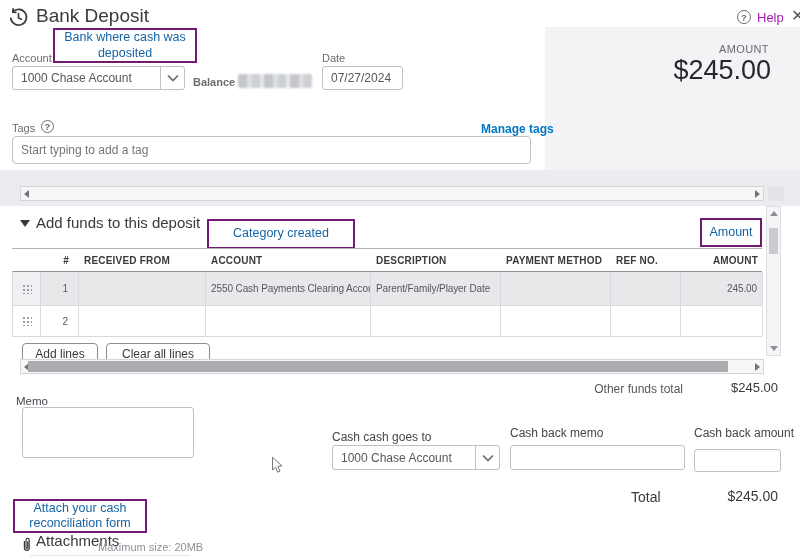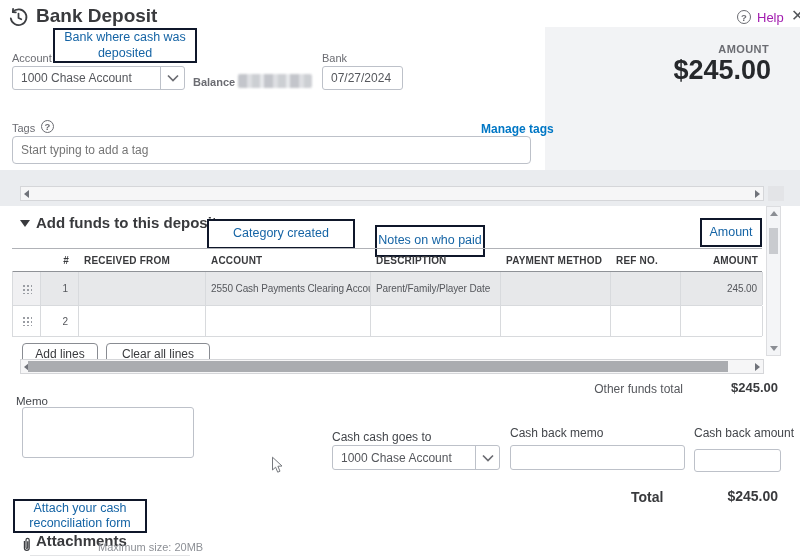--- a/index.html
+++ b/index.html
@@ -6,21 +6,21 @@
   html,body{background:#fff}
   body{font-family:"Liberation Sans",sans-serif;color:#393a3d}
   .screen{position:relative;width:800px;height:559px;background:#fff;overflow:hidden}
   .abs{position:absolute}
   .lbl{font-size:11px;color:#6b6c72}
   .dlbl{font-size:12px;color:#43464b}
   .inp{background:#fff;border:1px solid #bdc1c9;border-radius:3px;font-size:12px;color:#55575c;font-family:"Liberation Sans",sans-serif;padding:0 8px}
   .sel{background:#fff;border:1px solid #bdc1c9;border-radius:3px;display:flex;align-items:center;font-size:12px;color:#55575c}
   .sel .sval{flex:1;padding-left:8px;white-space:nowrap;overflow:hidden}
   .sel .schev{width:24px;align-self:stretch;border-left:1px solid #bdc1c9;display:flex;align-items:center;justify-content:center}
-  .ann{border:2px solid #0f172a;background:#fff;color:#1564a5;font-size:12.5px;line-height:1.22;display:flex;align-items:center;justify-content:center;text-align:center}
+  .ann{border:2px solid #701a75;background:#fff;color:#1564a5;font-size:12.5px;line-height:1.22;display:flex;align-items:center;justify-content:center;text-align:center}
   .qcircle{display:inline-flex;width:14px;height:14px;border:1px solid #6b6c72;border-radius:50%;font-size:9.5px;color:#6b6c72;align-items:center;justify-content:center;font-weight:bold}
   .greyband{background:#eaecef}
   .hscroll{background:#f6f6f7;border:1px solid #d5d6d9;display:flex;align-items:center;justify-content:space-between;padding:0 3px}
   .arrL{width:0;height:0;border:4px solid transparent;border-left:none;border-right:5px solid #70737a}
   .arrR{width:0;height:0;border:4px solid transparent;border-right:none;border-left:5px solid #70737a}
   .arrU{width:0;height:0;border:4px solid transparent;border-top:none;border-bottom:5px solid #8b8e94}
   .arrD{width:0;height:0;border:4px solid transparent;border-bottom:none;border-top:5px solid #8b8e94}
   .vscroll{background:#f4f5f7;border:1px solid #dcdde0;display:flex;flex-direction:column;align-items:center;justify-content:space-between;padding:4px 0}
   .tbl{border-top:1px solid #b0b2b7}
   .trow{display:grid;grid-template-columns:28px 38px 127px 165px 130px 110px 70px 82px;border-left:1px solid #d8dadd}
@@ -28,21 +28,21 @@
   .th{font-size:10px;font-weight:bold;letter-spacing:.2px;color:#393a3d;display:flex;align-items:center;padding:0 5px;white-space:nowrap}
   .thR{justify-content:flex-end}
   .trA{height:34px;background:#e7e8ea;border-bottom:1px solid #d8dadd}
   .trB{height:31px;background:#fff;border-bottom:1px solid #d8dadd}
   .td{font-size:10px;color:#55575c;display:flex;align-items:center;padding:0 5px;border-right:1px solid #d8dadd;overflow:hidden;white-space:nowrap;letter-spacing:-.1px}
   .tdR{justify-content:flex-end}
   .dragcell{background:#f0f0f2;display:flex;align-items:center;justify-content:center;border-right:1px solid #d8dadd}
   .trB .dragcell{background:#fff}
   .dots{width:10px;height:10px;background-image:radial-gradient(#9a9da3 1px,transparent 1.3px);background-size:4px 4px}
   .btn{background:#fff;border:1px solid #898c92;border-radius:4px;font-size:12px;color:#393a3d;display:flex;align-items:center;justify-content:center;font-family:"Liberation Sans",sans-serif}
-  .bold{font-weight:bold}
+  .bold{font-weight:normal}
   .link{color:#0077c5;font-weight:600;font-size:12px}
   .redact{background:repeating-linear-gradient(90deg,#b9bcc2 0 9px,#d8dade 9px 14px,#c4c7cc 14px 22px,#e4e6e9 22px 26px);filter:blur(1.3px);border-radius:2px;opacity:.85}
 </style>
 </head>
 <body>
 
 <div class="screen">
 
   <span class="abs" style="left:8px;top:7px">
     <svg width="21" height="21" viewBox="0 0 24 24" fill="none" stroke="#3c3e42" stroke-width="2" stroke-linecap="round" stroke-linejoin="round">
@@ -67,40 +67,39 @@
   <div class="abs sel" style="left:12px;top:66px;width:173px;height:24px">
     <span class="sval">1000 Chase Account</span>
     <span class="schev">
       <svg width="12" height="8" viewBox="0 0 12 8">
           <polyline points="1,1.5 6,6.5 11,1.5" stroke="#6b6c72" fill="none" stroke-width="1.7"></polyline>
         </svg>
     </span>
   </div>
   <div class="abs lbl" style="left:193px;top:76px;font-weight:600">Balance</div>
   <div class="abs redact" style="left:238px;top:74px;width:74px;height:14px"></div>
-  <div class="abs lbl" style="left:322px;top:52px">Bank</div>
+  <div class="abs lbl" style="left:322px;top:52px">Date</div>
   <input class="abs inp" style="left: 322px; top: 66px; width: 81px; height: 24px;" value="07/27/2024">
 
   <span class="abs lbl" style="left:12px;top:122px">Tags</span>
   <span class="abs qcircle" style="left:41px;top:120px;width:13px;height:13px">?</span>
   <span class="abs link" style="left:481px;top:122px">Manage tags</span>
   <input class="abs inp" style="left: 12px; top: 136px; width: 519px; height: 28px; border-radius: 4px; color: rgb(157, 161, 168);" placeholder="Start typing to add a tag">
 
   <div class="abs greyband" style="left:0;top:170px;width:800px;height:36px"></div>
   <div class="abs hscroll" style="left:20px;top:186px;width:744px;height:15px">
     <span class="arrL"></span>
     <span class="arrR"></span>
   </div>
   <div class="abs" style="left:768px;top:186px;width:16px;height:15px;background:#e3e4e7"></div>
 
   <span class="abs" style="left:20px;top:220px;width:0;height:0;border:5px solid transparent;border-bottom:none;border-top:7px solid #393a3d"></span>
   <div class="abs bold" style="left:36px;top:214px;font-size:15px">Add funds to this deposit</div>
 
   <div class="abs ann" style="left:207px;top:219px;width:148px;height:30px">Category created</div>
-  <div class="abs ann" style="left:375px;top:225px;width:110px;height:32px">Notes on who paid</div>
   <div class="abs ann" style="left:700px;top:218px;width:62px;height:29px">Amount</div>
 
   <div class="abs vscroll" style="left:766px;top:206px;width:15px;height:150px">
     <span class="arrU"></span>
     <span class="arrD"></span>
   </div>
   <div class="abs" style="left:769px;top:228px;width:9px;height:26px;background:#c9cbcf"></div>
 
   <div class="abs tbl" style="left:12px;top:248px;width:750px">
     <div class="trow thead">

